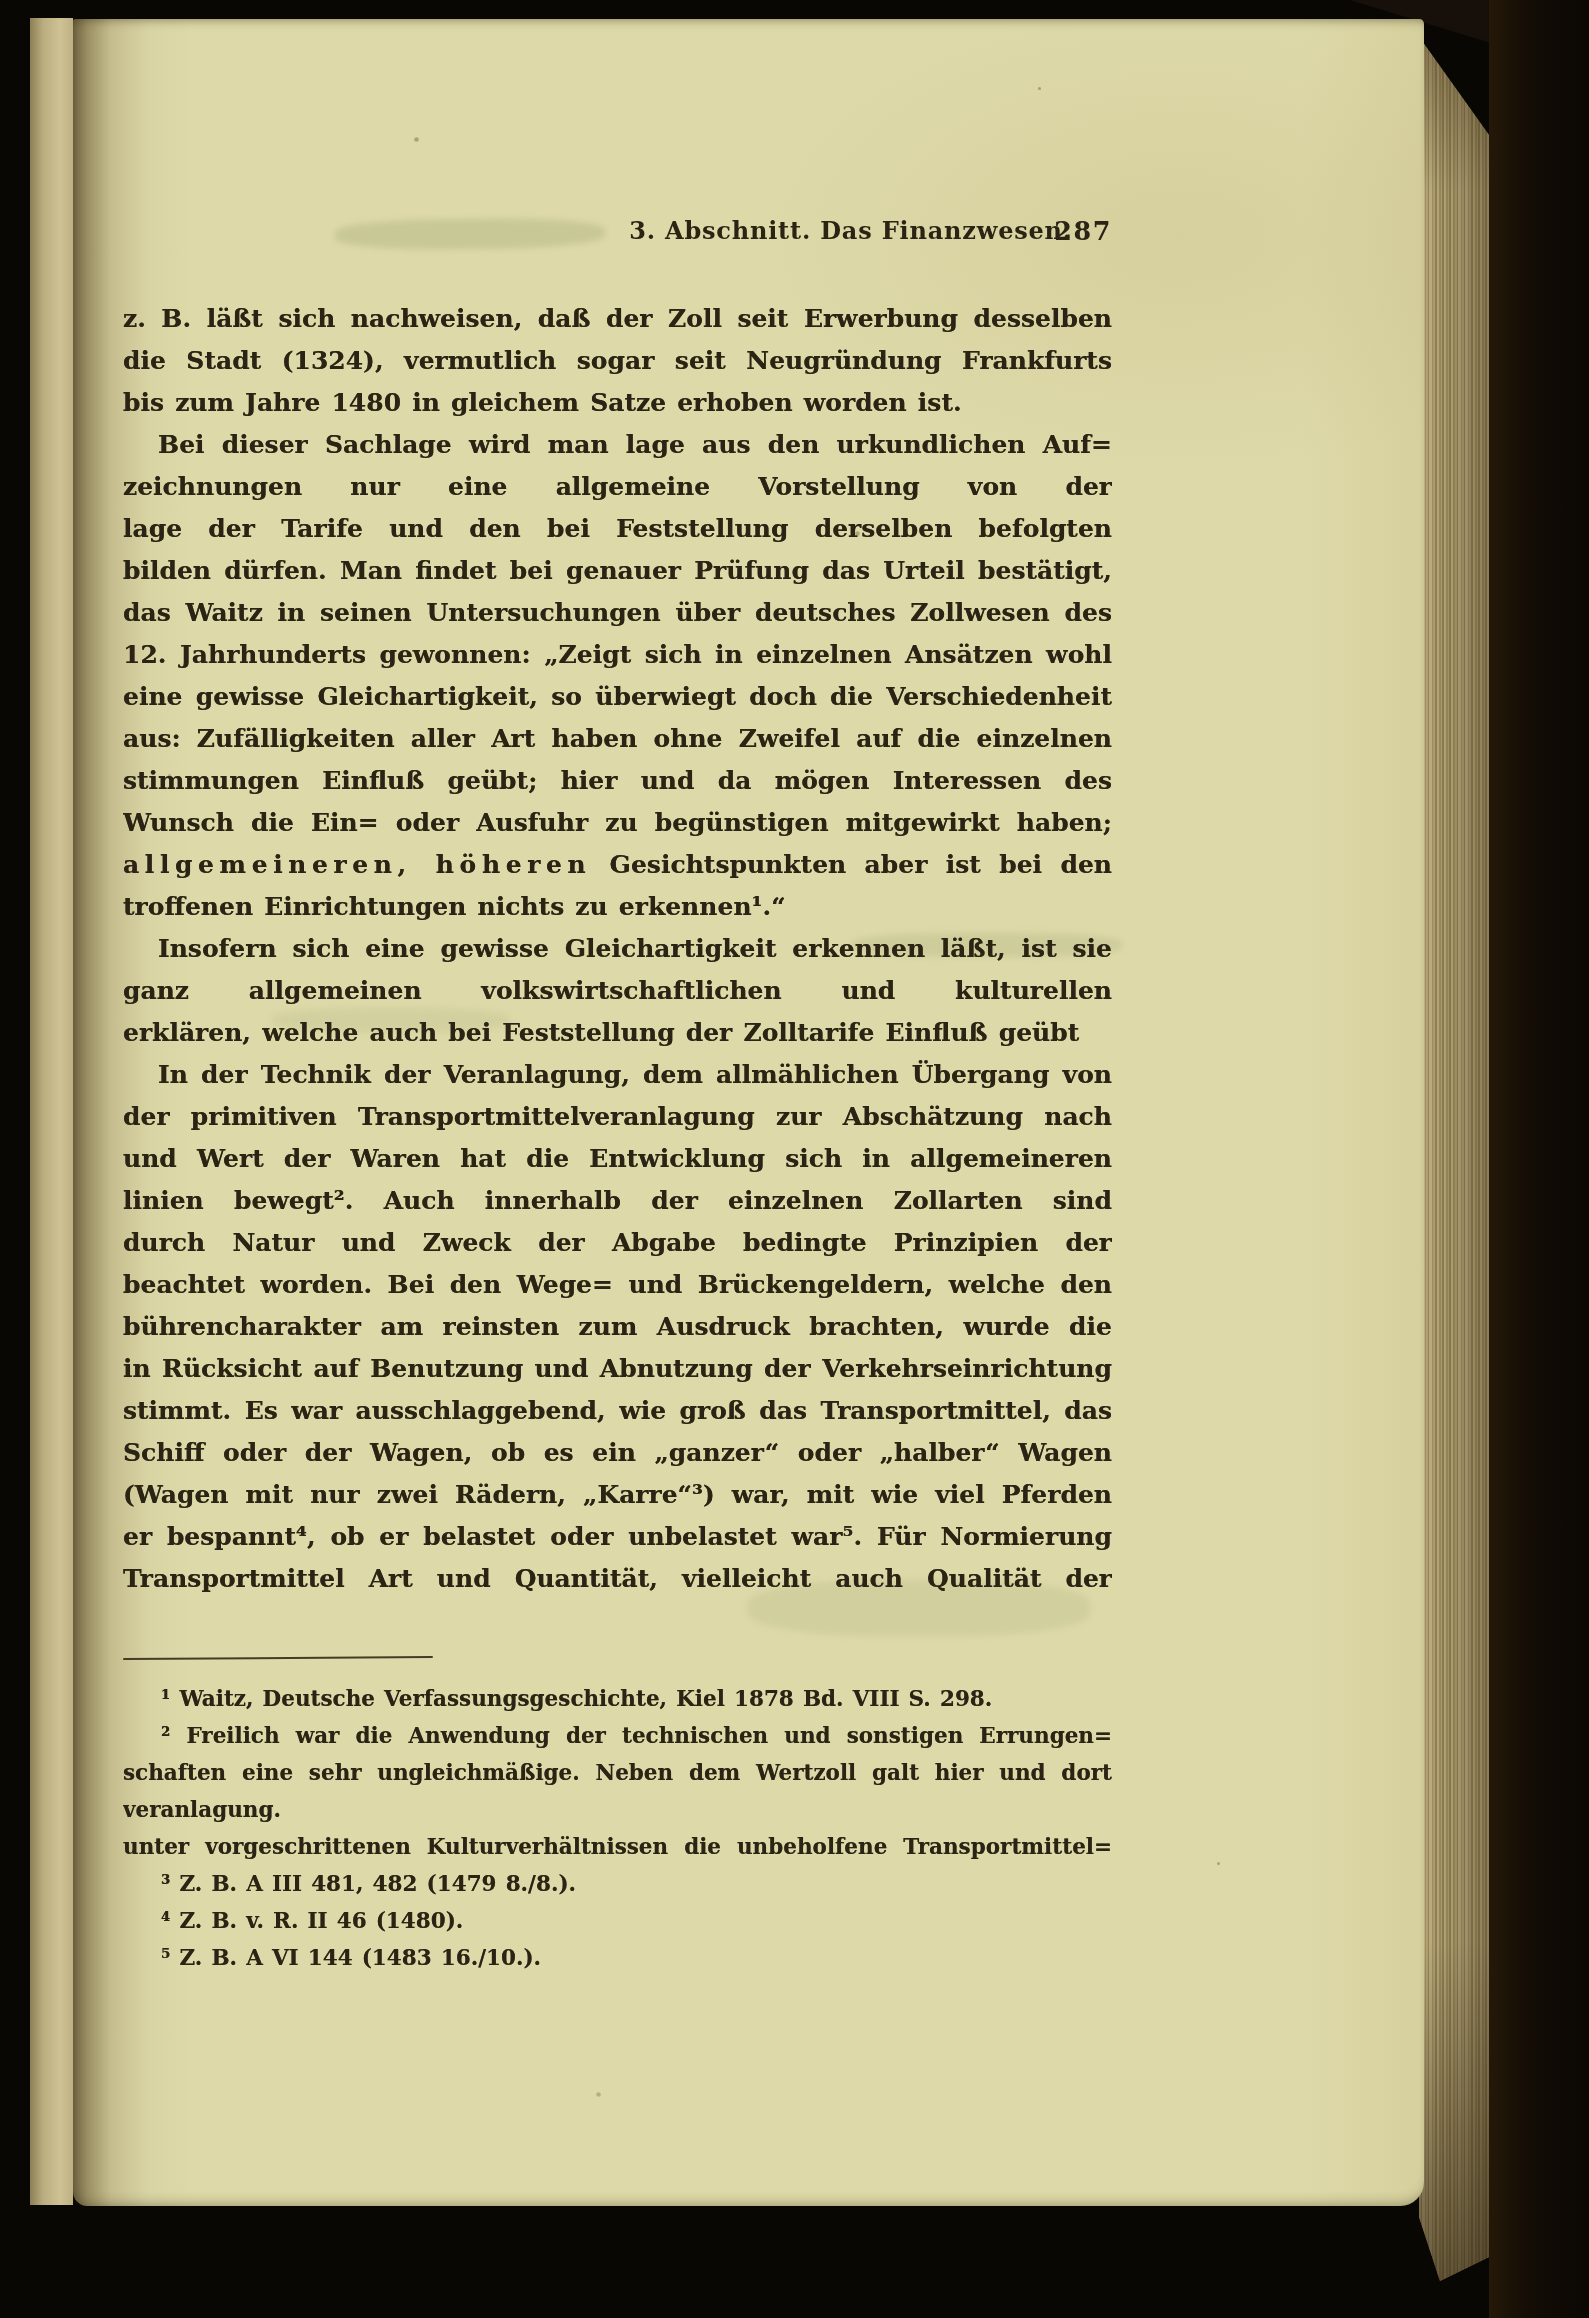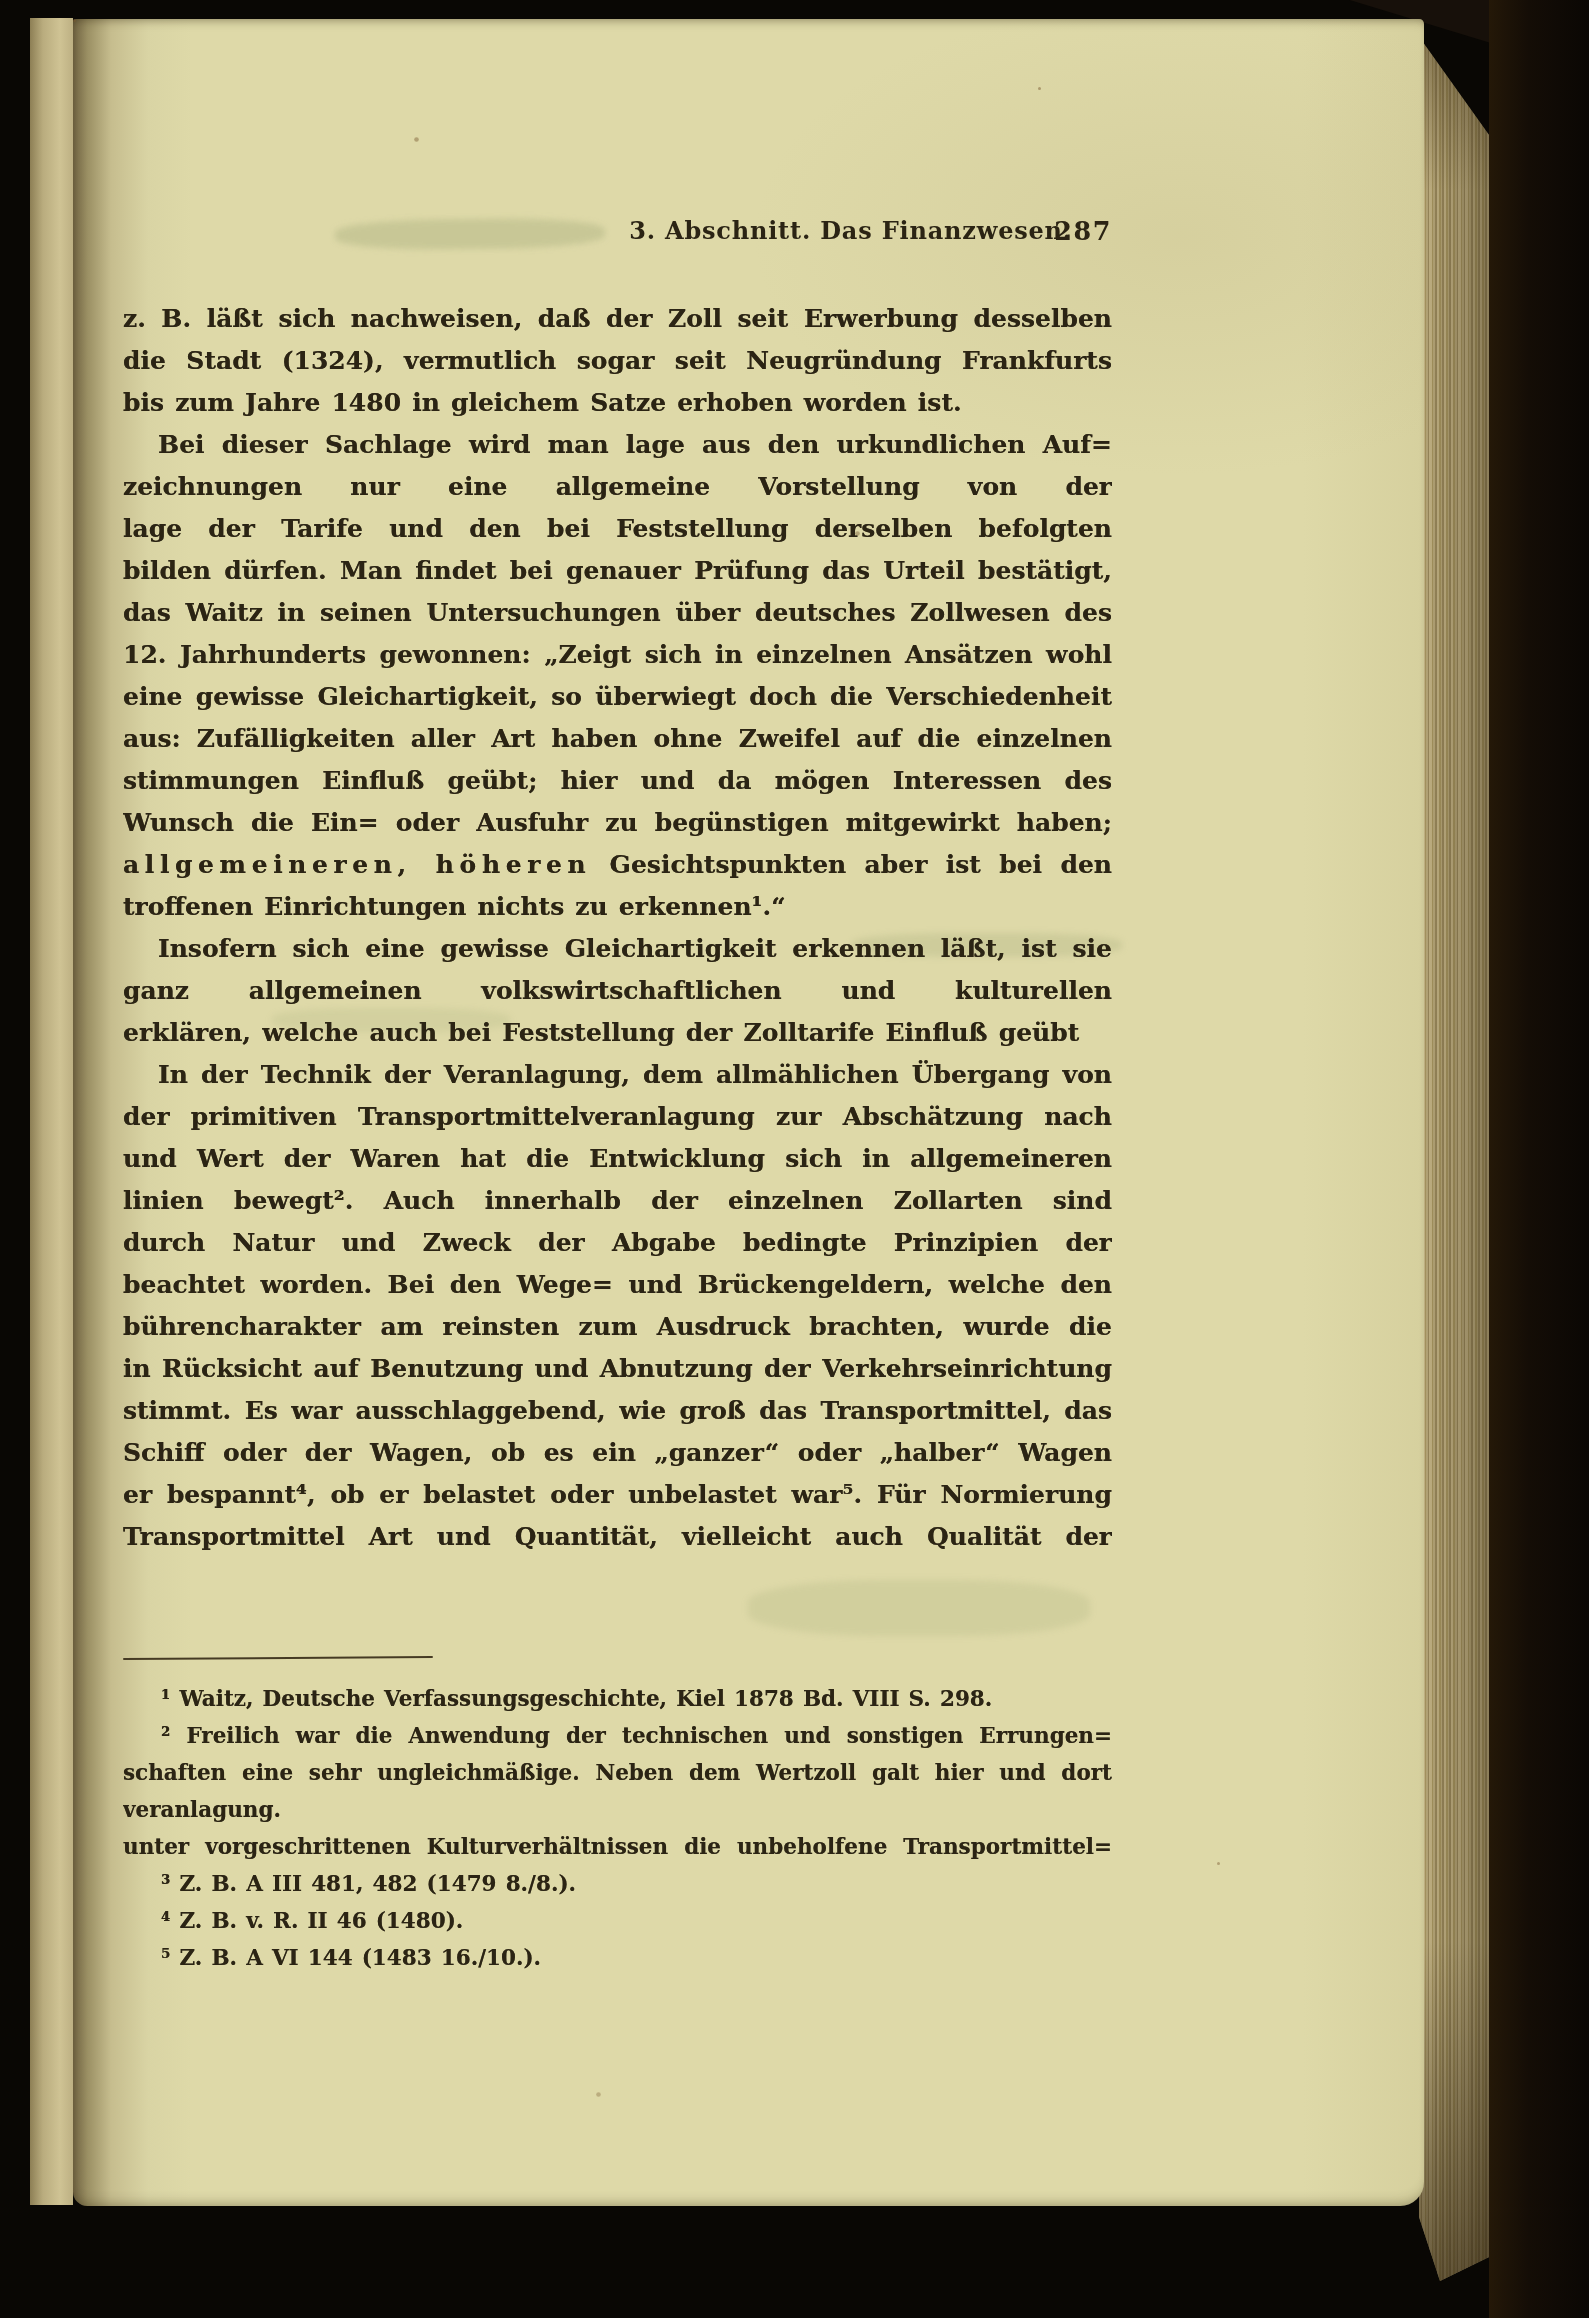--- a/index.html
+++ b/index.html
@@ -133,20 +133,21 @@
     <div class="line ind">In der Technik der Veranlagung, dem allmählichen Übergang von</div>
     <div class="line">der primitiven Transportmittelveranlagung zur Abschätzung nach Quantität</div>
     <div class="line">und Wert der Waren hat die Entwicklung sich in allgemeineren Richt=</div>
     <div class="line">linien bewegt². Auch innerhalb der einzelnen Zollarten sind gemeinsame,</div>
     <div class="line">durch Natur und Zweck der Abgabe bedingte Prinzipien der Behandlung</div>
     <div class="line">beachtet worden. Bei den Wege= und Brückengeldern, welche den Ge=</div>
     <div class="line">bührencharakter am reinsten zum Ausdruck brachten, wurde die Zollhöhe</div>
     <div class="line">in Rücksicht auf Benutzung und Abnutzung der Verkehrseinrichtung be=</div>
     <div class="line">stimmt. Es war ausschlaggebend, wie groß das Transportmittel, das</div>
     <div class="line">Schiff oder der Wagen, ob es ein „ganzer“ oder „halber“ Wagen</div>
+    <div class="line">(Wagen mit nur zwei Rädern, „Karre“³) war, mit wie viel Pferden</div>
     <div class="line">er bespannt⁴, ob er belastet oder unbelastet war⁵. Für Normierung der</div>
     <div class="line">Transportmittel Art und Quantität, vielleicht auch Qualität der Waren</div>
   </div>
 
   <div class="footnote-sep"></div>
 
   <div class="footnotes">
     <div class="fline ind noj">¹ Waitz, Deutsche Verfassungsgeschichte, Kiel 1878 Bd. VIII S. 298.</div>
     <div class="fline ind">² Freilich war die Anwendung der technischen und sonstigen Errungen=</div>
     <div class="fline">schaften eine sehr ungleichmäßige. Neben dem Wertzoll galt hier und dort noch</div>

